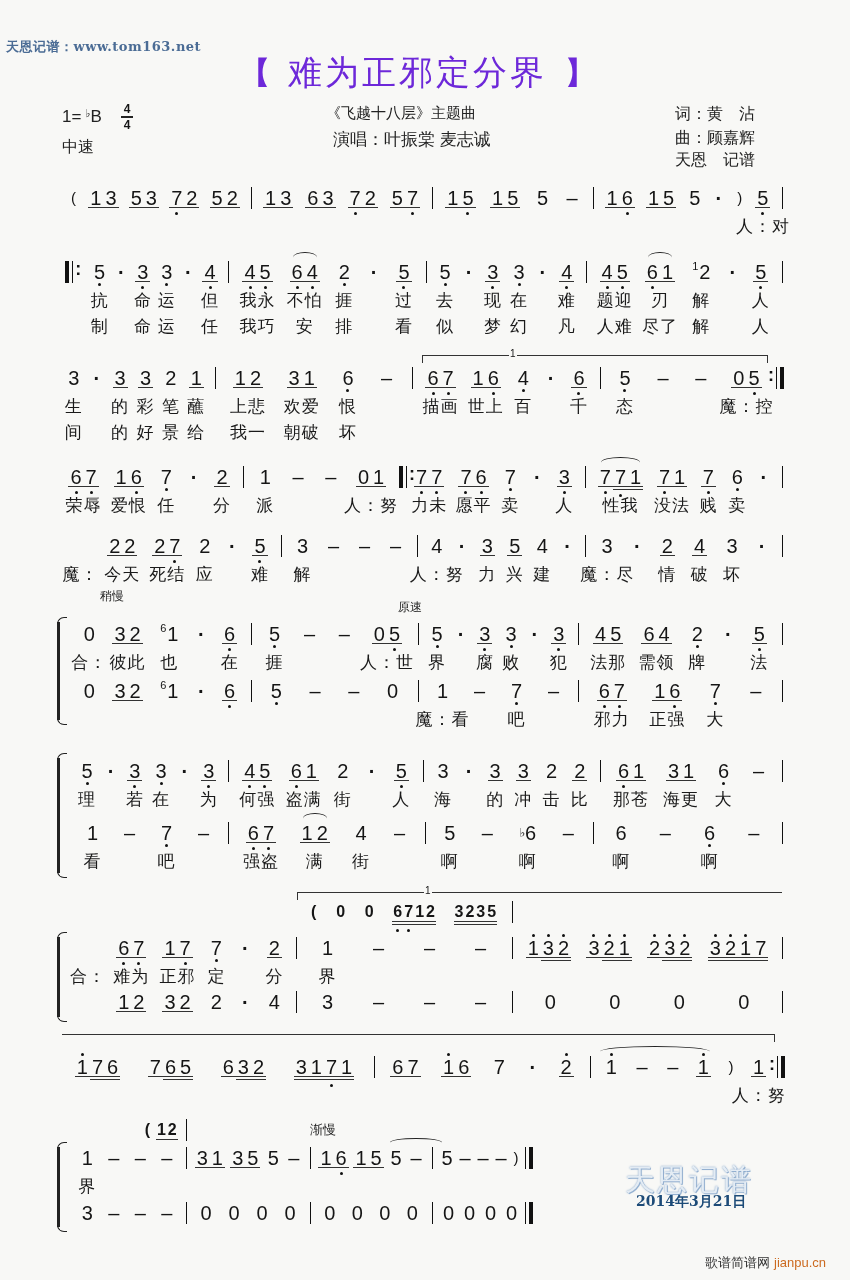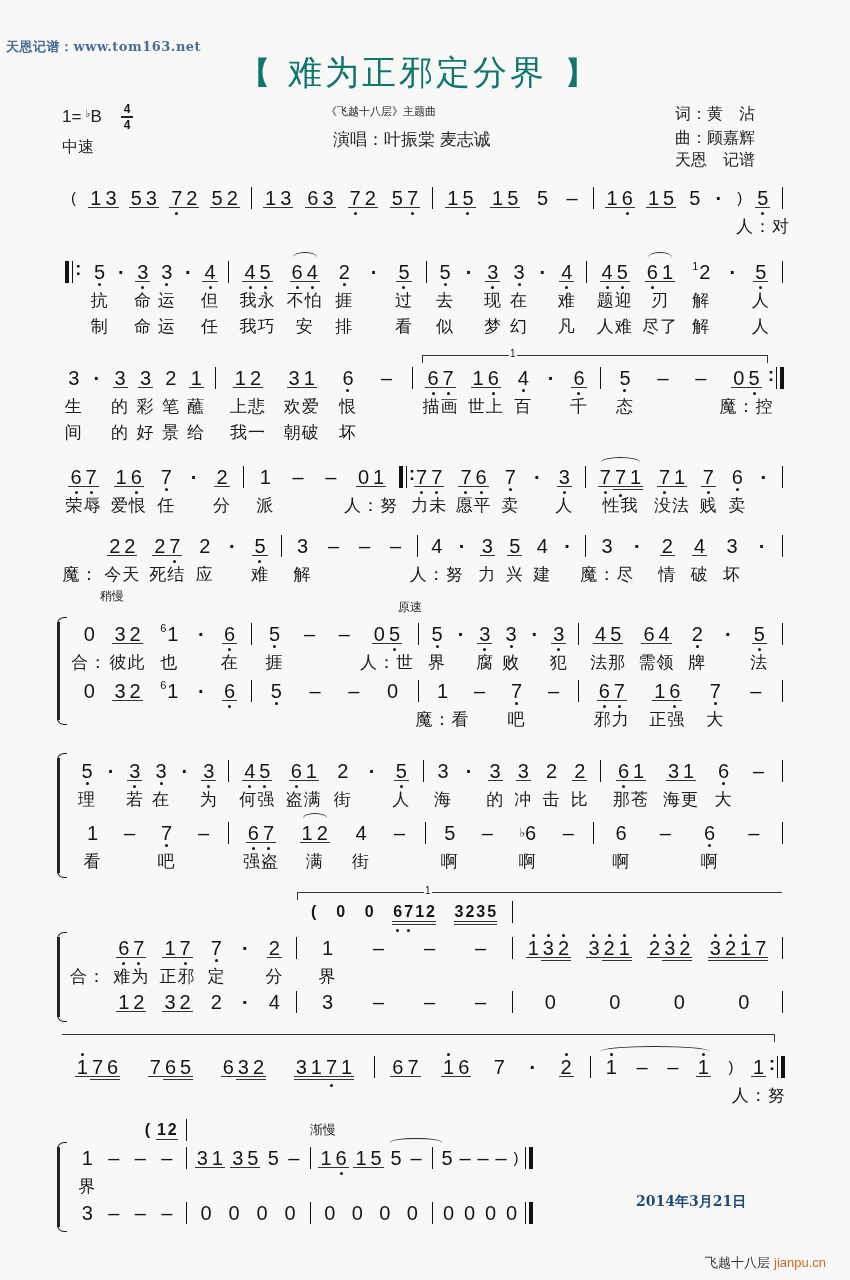--- a/index.html
+++ b/index.html
@@ -1,20 +1,20 @@
 <!DOCTYPE html>
 <html><head>
 <meta charset="utf-8">
 <style>
   html,body{margin:0;padding:0;background:#f7f7f5;}
   #page{position:relative;width:850px;height:1280px;overflow:hidden;background:#f8f8f6;
         font-family:"Liberation Sans","DejaVu Sans",sans-serif;color:#151515;}
   .abs{position:absolute;white-space:nowrap;}
   .site-label{left:6px;top:38px;font-family:"DejaVu Serif",serif;font-weight:bold;font-size:13px;color:#4b6c95;letter-spacing:0.5px;}
-  .title-row{left:240px;top:50px;color:#0f766e;}
+  .title-row{left:240px;top:50px;color:#6d28d9;}
   .title-row .tb{font-size:30px;font-weight:bold;vertical-align:middle;}
   .title-row .tt{font-size:34px;letter-spacing:3px;margin:0 18px;vertical-align:middle;}
   .hdr{font-size:16px;color:#222;}
   .key{left:62px;top:107px;font-size:17px;}
   .key .flat{font-size:11px;vertical-align:top;margin-left:4px;}
   .timesig{left:121px;top:103px;display:flex;flex-direction:column;align-items:center;font-size:12px;font-weight:bold;line-height:12px;}
   .timesig .line{width:12px;height:1.5px;background:#222;margin:1px 0;}
   .mark{font-size:12px;color:#222;}
   
   .staff{position:absolute;height:32px;}
@@ -70,21 +70,21 @@
   </div>
   <div class="abs key hdr">
     <span>1=</span><span class="flat">♭</span><span>B</span>
   </div>
   <div class="abs timesig">
     <span>4</span>
     <span class="line"></span>
     <span>4</span>
   </div>
   <div class="abs hdr" style="left:62px;top:137px;">中速</div>
-  <div class="abs hdr" style="left:326px;top:104px;font-size:11px;">《飞越十八层》主题曲</div>
+  <div class="abs hdr" style="left:326px;top:104px;font-size:15px;">《飞越十八层》主题曲</div>
   <div class="abs hdr" style="left:333px;top:128px;font-size:17px;">演唱：叶振棠 麦志诚</div>
   <div class="abs hdr" style="left:675px;top:104px;">词：黄　沾</div>
   <div class="abs hdr" style="left:675px;top:128px;">曲：顾嘉辉</div>
   <div class="abs hdr" style="left:675px;top:150px;">天恩　记谱</div>
 
   <div class="abs mark" style="left:100px;top:588px;">稍慢</div>
   <div class="abs mark" style="left:398px;top:599px;">原速</div>
   <div class="abs mark" style="left:310px;top:1121px;font-size:13px;">渐慢</div>
 
   <div class="volta lh rh" style="left:422px;top:355px;width:346px;">
@@ -2716,17 +2716,18 @@
           <div class="nrow">
             <span class="grp">
               <span class="n">0</span>
             </span>
           </div>
         </div>
         <span class="bar b-final"></span>
       </div>
     </div>
 
+  <div class="abs wm">天恩记谱</div>
   <div class="abs date">2014年3月21日</div>
   <div class="abs foot-site">
-    <span class="cn">飞越十八层</span><span class="dom">jianpu.cn</span>
+    <span class="cn">歌谱简谱网</span><span class="dom">jianpu.cn</span>
   </div>
 </div>
 
 </body></html>

